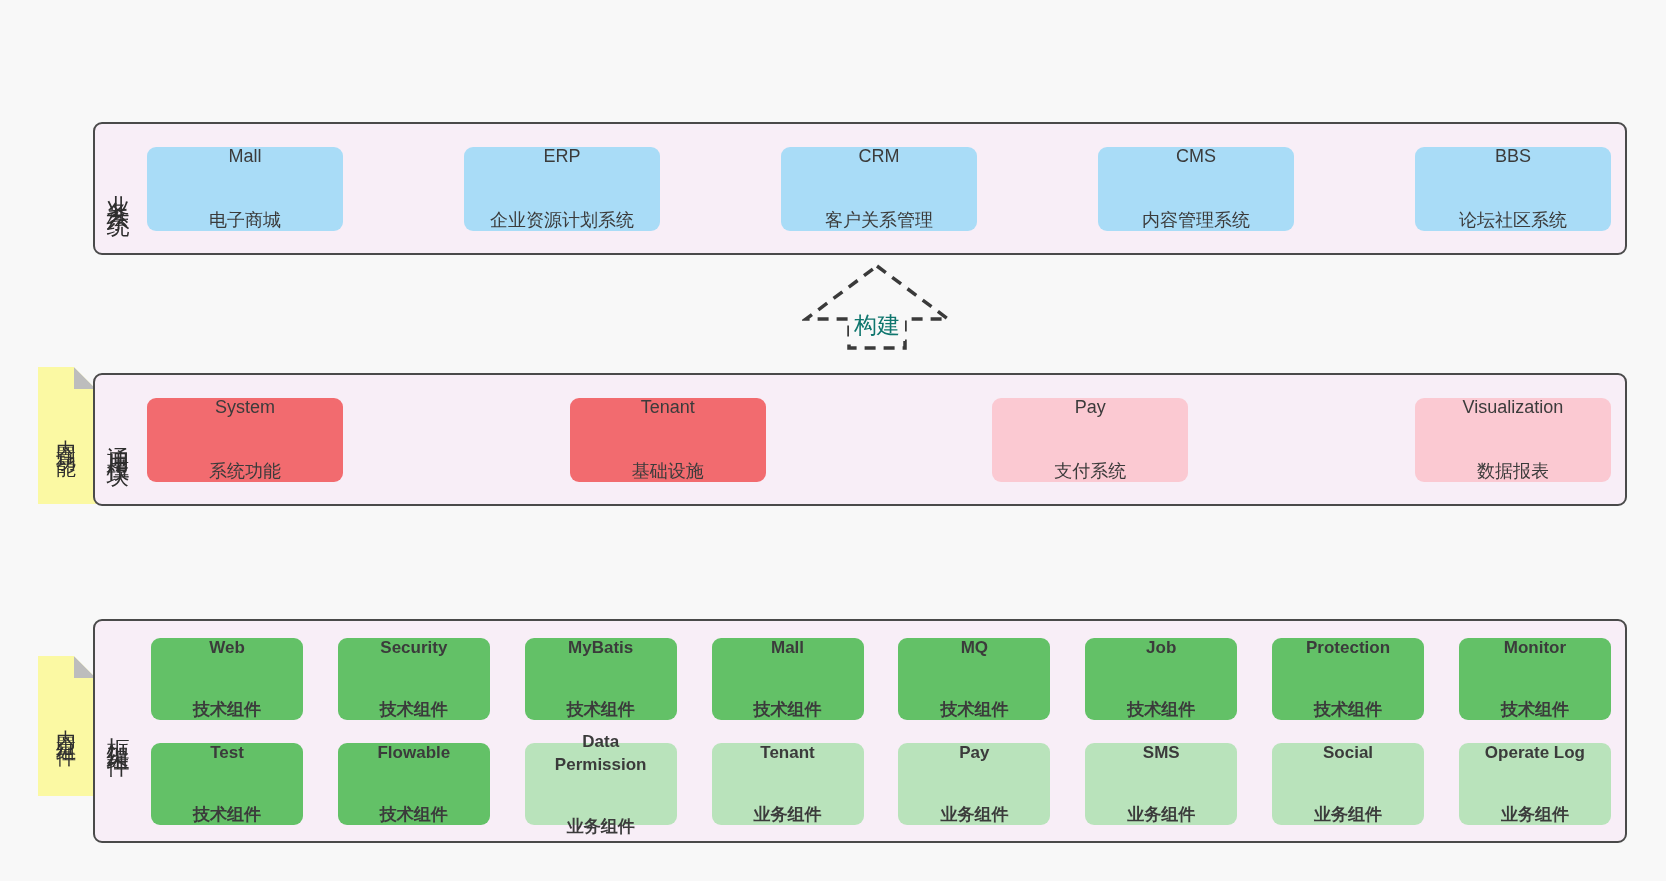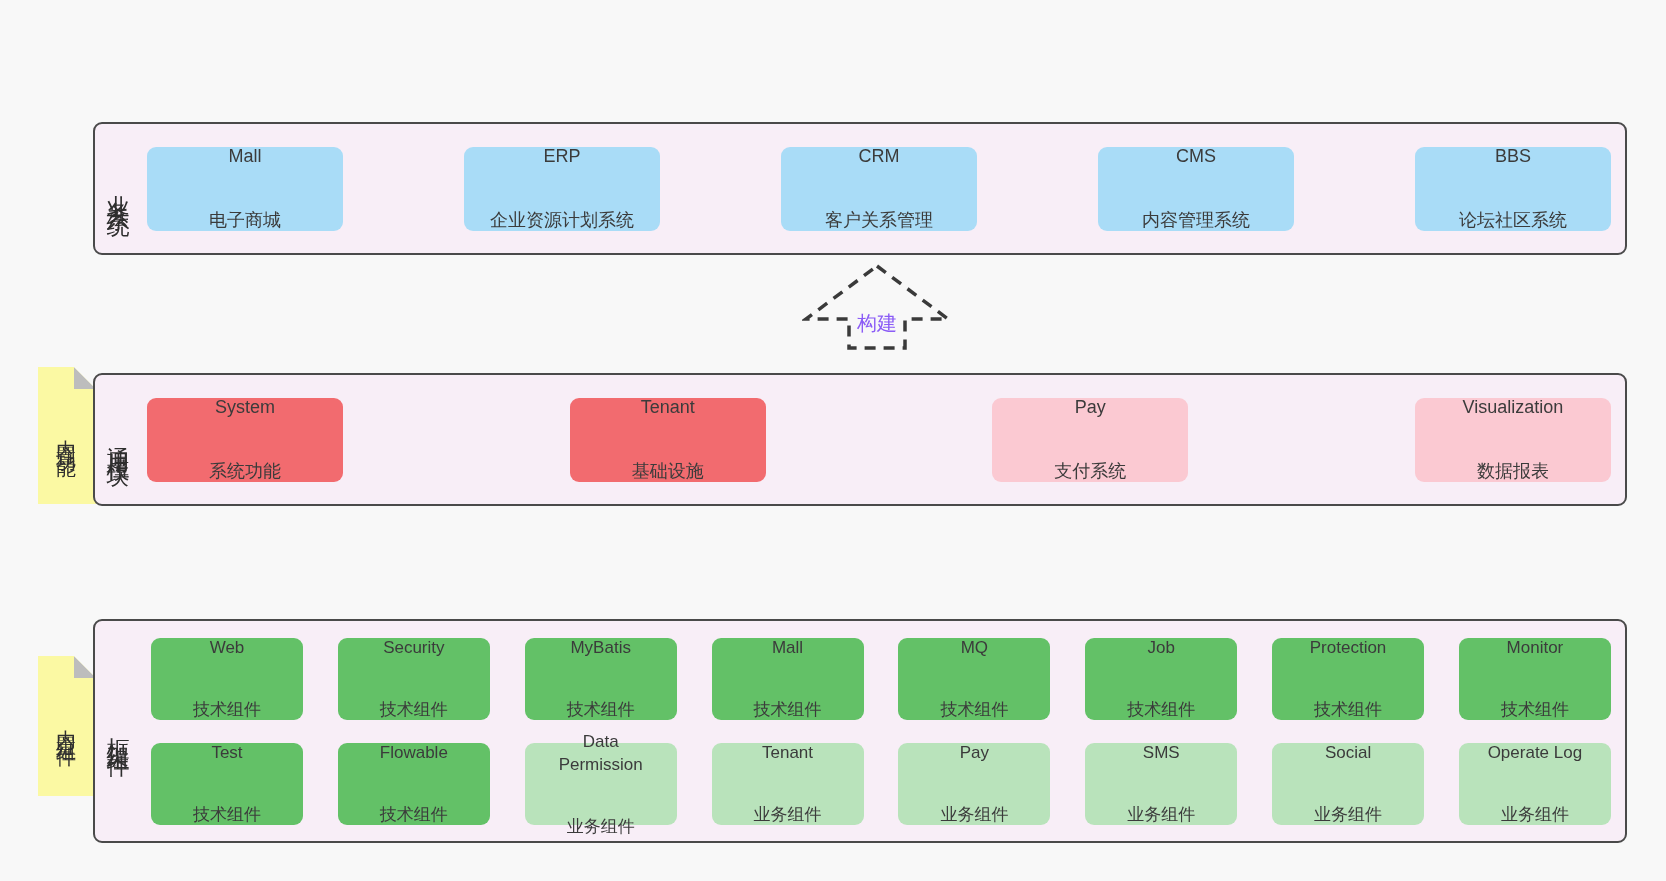--- a/index.html
+++ b/index.html
@@ -21,21 +21,21 @@
   .band-2{top:373px;height:133px;}
   .band-3{top:619px;height:224px;}
   .band-label{display:flex;align-items:center;justify-content:center;width:48px;flex:0 0 48px;}
   .band-label span{writing-mode:vertical-rl;text-orientation:upright;
         font-size:23px;letter-spacing:6px;color:#2e2e2e;}
 
   .boxes{flex:1;display:flex;align-items:center;justify-content:space-between;padding:0 14px 0 4px;}
   .box{border-radius:9px;display:flex;flex-direction:column;align-items:center;justify-content:center;
        text-align:center;box-sizing:border-box;gap:39px;}
   .band-1 .box,.band-2 .box{width:196px;height:84px;font-size:18px;line-height:25px;}
-  .rows{flex:1;display:flex;flex-direction:column;justify-content:center;gap:23px;padding:0 14px 0 8px;}
+  .rows{flex:1;display:flex;flex-direction:column;justify-content:center;gap:23px;padding:0 14px 0 8px;font-weight:bold;}
   .row{display:flex;justify-content:space-between;}
   .band-3 .box{width:152px;height:82px;font-size:17px;line-height:23px;padding:0 21px;}
 
   .blue{background:var(--blue);}  .red{background:var(--red);}
   .pink{background:var(--pink);}  .green{background:var(--green);}
   .green-light{background:var(--green-light);}
 
   
   .note{position:absolute;left:38px;width:58px;background:var(--note-yellow);}
   .note-1{top:367px;height:137px;}
@@ -48,21 +48,21 @@
              display:flex;align-items:center;justify-content:center;}
   .note .note-label span{writing-mode:vertical-rl;text-orientation:upright;
              font-size:20px;letter-spacing:6px;color:#2e2e2e;}
 
   
   .arrow{position:absolute;width:150px;height:90px;}
   .arrow-1{left:802px;top:262px;}
   .arrow-2{left:816px;top:508px;}
   .arrow svg{position:absolute;left:0;top:0;}
   .arrow .arrow-label{position:absolute;left:50%;top:48px;transform:translateX(-50%);
-        background:var(--page-bg);padding:0 5px;font-size:20px;color:#8b5cf6;white-space:nowrap;}
+        background:var(--page-bg);padding:0 5px;font-size:23px;color:#0f766e;white-space:nowrap;}
 </style>
 </head>
 <body>
 
 <div class="page">
 
   <div class="note note-1">
     <span class="fold"></span>
     <span class="cut"></span>
     <span class="note-label">

